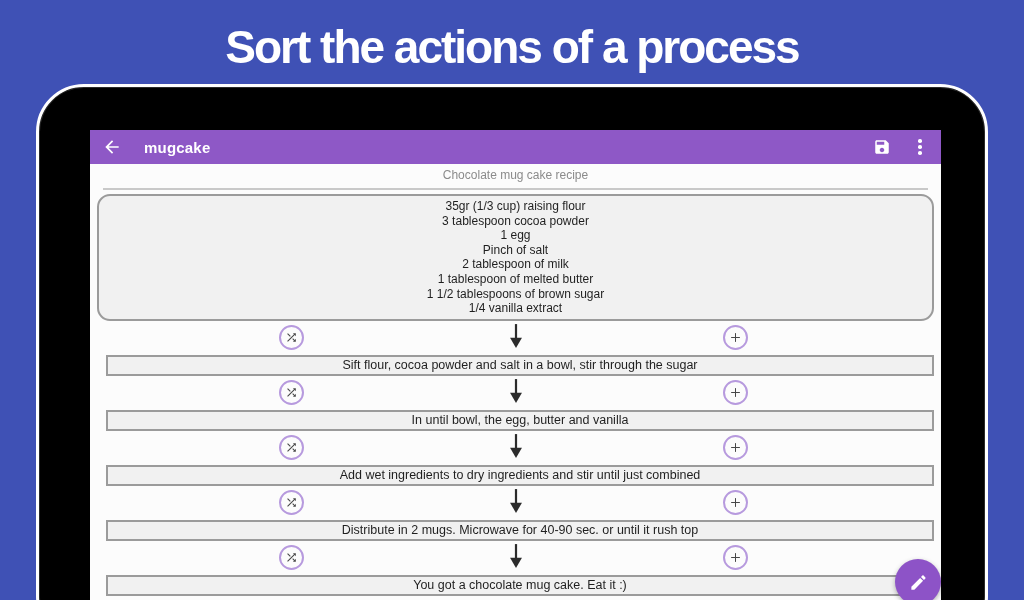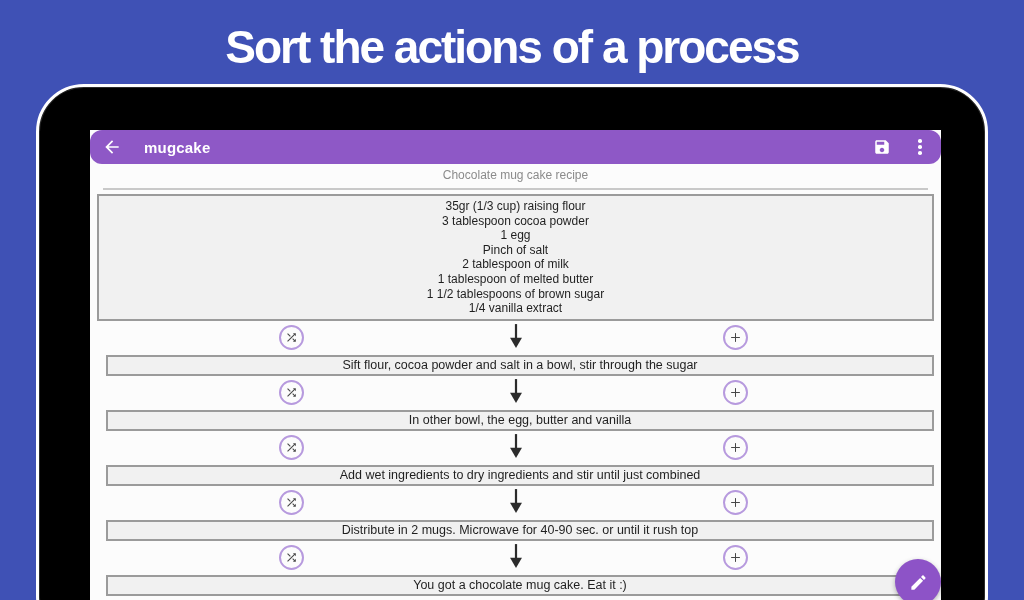--- a/index.html
+++ b/index.html
@@ -38,21 +38,20 @@
     overflow:hidden;
   }
   
   .toolbar {
     height:34px;
     background:#8e58c6;
     display:flex;
     align-items:center;
     padding:0 12px;
     color:#fff;
-    border-radius:12px;
   }
   .toolbar .back { width:20px; height:20px; cursor:pointer; }
   .toolbar .app-title {
     font-size:15px; font-weight:700; margin-left:22px; letter-spacing:0.2px;
   }
   .toolbar .spacer { flex:1; }
   .tb-icon { width:18px; height:18px; margin-left:20px; cursor:pointer;
     display:flex; align-items:center; justify-content:center; }
   .dots { display:flex; flex-direction:column; justify-content:center; align-items:center; gap:2.5px; }
   .dots i { width:3.5px; height:3.5px; background:#fff; border-radius:50%; display:block; }
@@ -74,20 +73,21 @@
     margin:2px 7px 0 7px;
     background:#f1f1f1;
     border:2px solid #9b9b9b;
     color:#1f1f1f;
   }
   .ingredients-box {
     padding:3px 4px;
     text-align:center;
     font-size:12px;
     line-height:14.6px;
+    border-radius:13px;
   }
   .step-box {
     height:21px;
     display:flex;
     align-items:center;
     justify-content:center;
     font-size:12.5px;
     margin-left:16px;
   }
   
@@ -205,21 +205,21 @@
           <rect x="10.8" y="1" width="2.4" height="16" fill="#2b2b2b"></rect>
           <polygon points="5.5,16 18.5,16 12,27" fill="#2b2b2b"></polygon>
         </svg>
         <span class="circle-btn add">
           <svg viewBox="0 0 24 24" width="15" height="15">
             <path d="M12 5v14M5 12h14" stroke="#474747" stroke-width="1.6" fill="none"></path>
           </svg>
         </span>
       </div>
       <div class="box step-box">
-        <span>In other bowl, the egg, butter and vanilla</span>
+        <span>In until bowl, the egg, butter and vanilla</span>
       </div>
 
       <div class="action-row">
         <span class="circle-btn shuffle">
           <svg viewBox="0 0 24 24" width="13" height="13">
             <path d="M10.59 9.17L5.41 4 4 5.41l5.17 5.17 1.42-1.41zM14.5 4l2.04 2.04L4 18.59 5.41 20 17.96 7.46 20 9.5V4h-5.5zm.33 9.41l-1.41 1.41 3.13 3.13L14.5 20H20v-5.5l-2.04 2.04-3.13-3.13z" fill="#474747"></path>
           </svg>
         </span>
         <svg class="arrow-down" viewBox="0 0 24 28" width="22" height="26">
           <rect x="10.8" y="1" width="2.4" height="16" fill="#2b2b2b"></rect>

